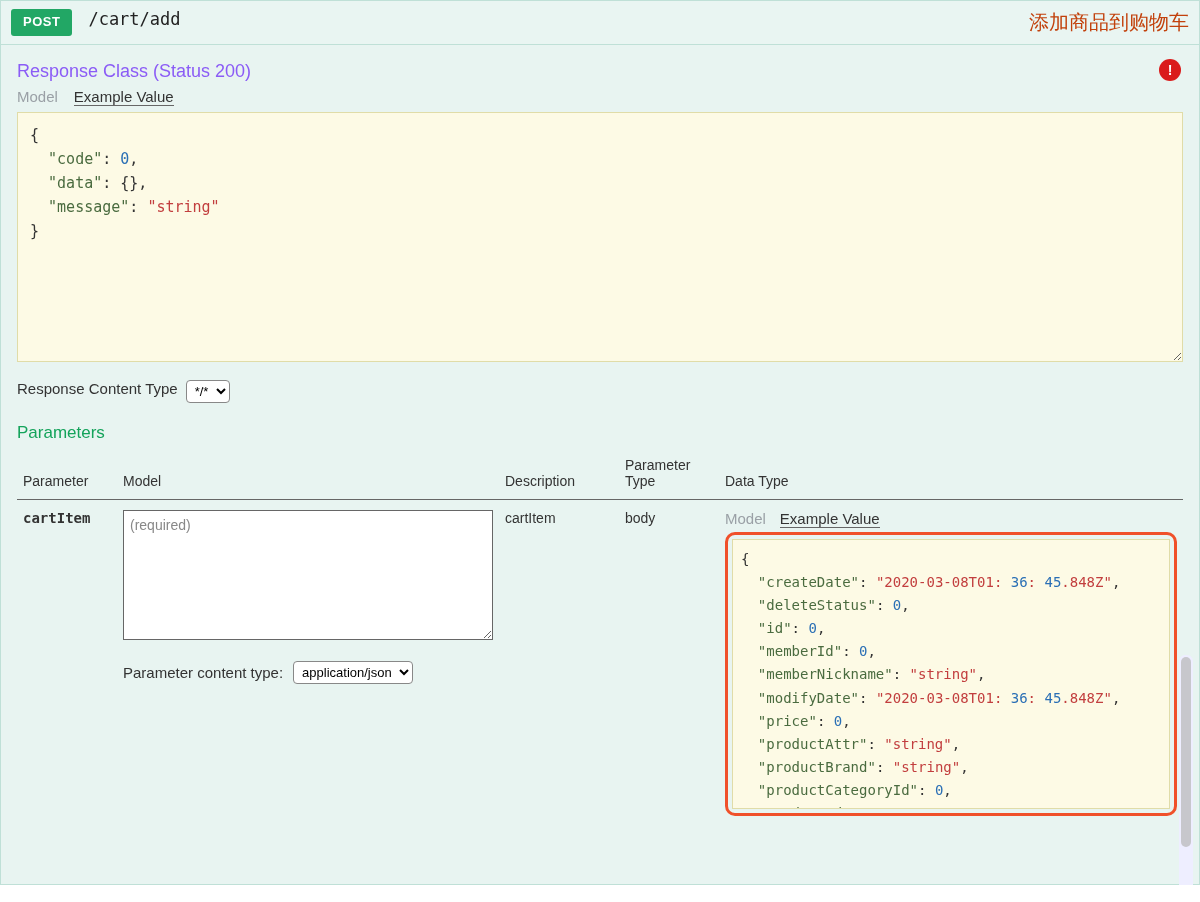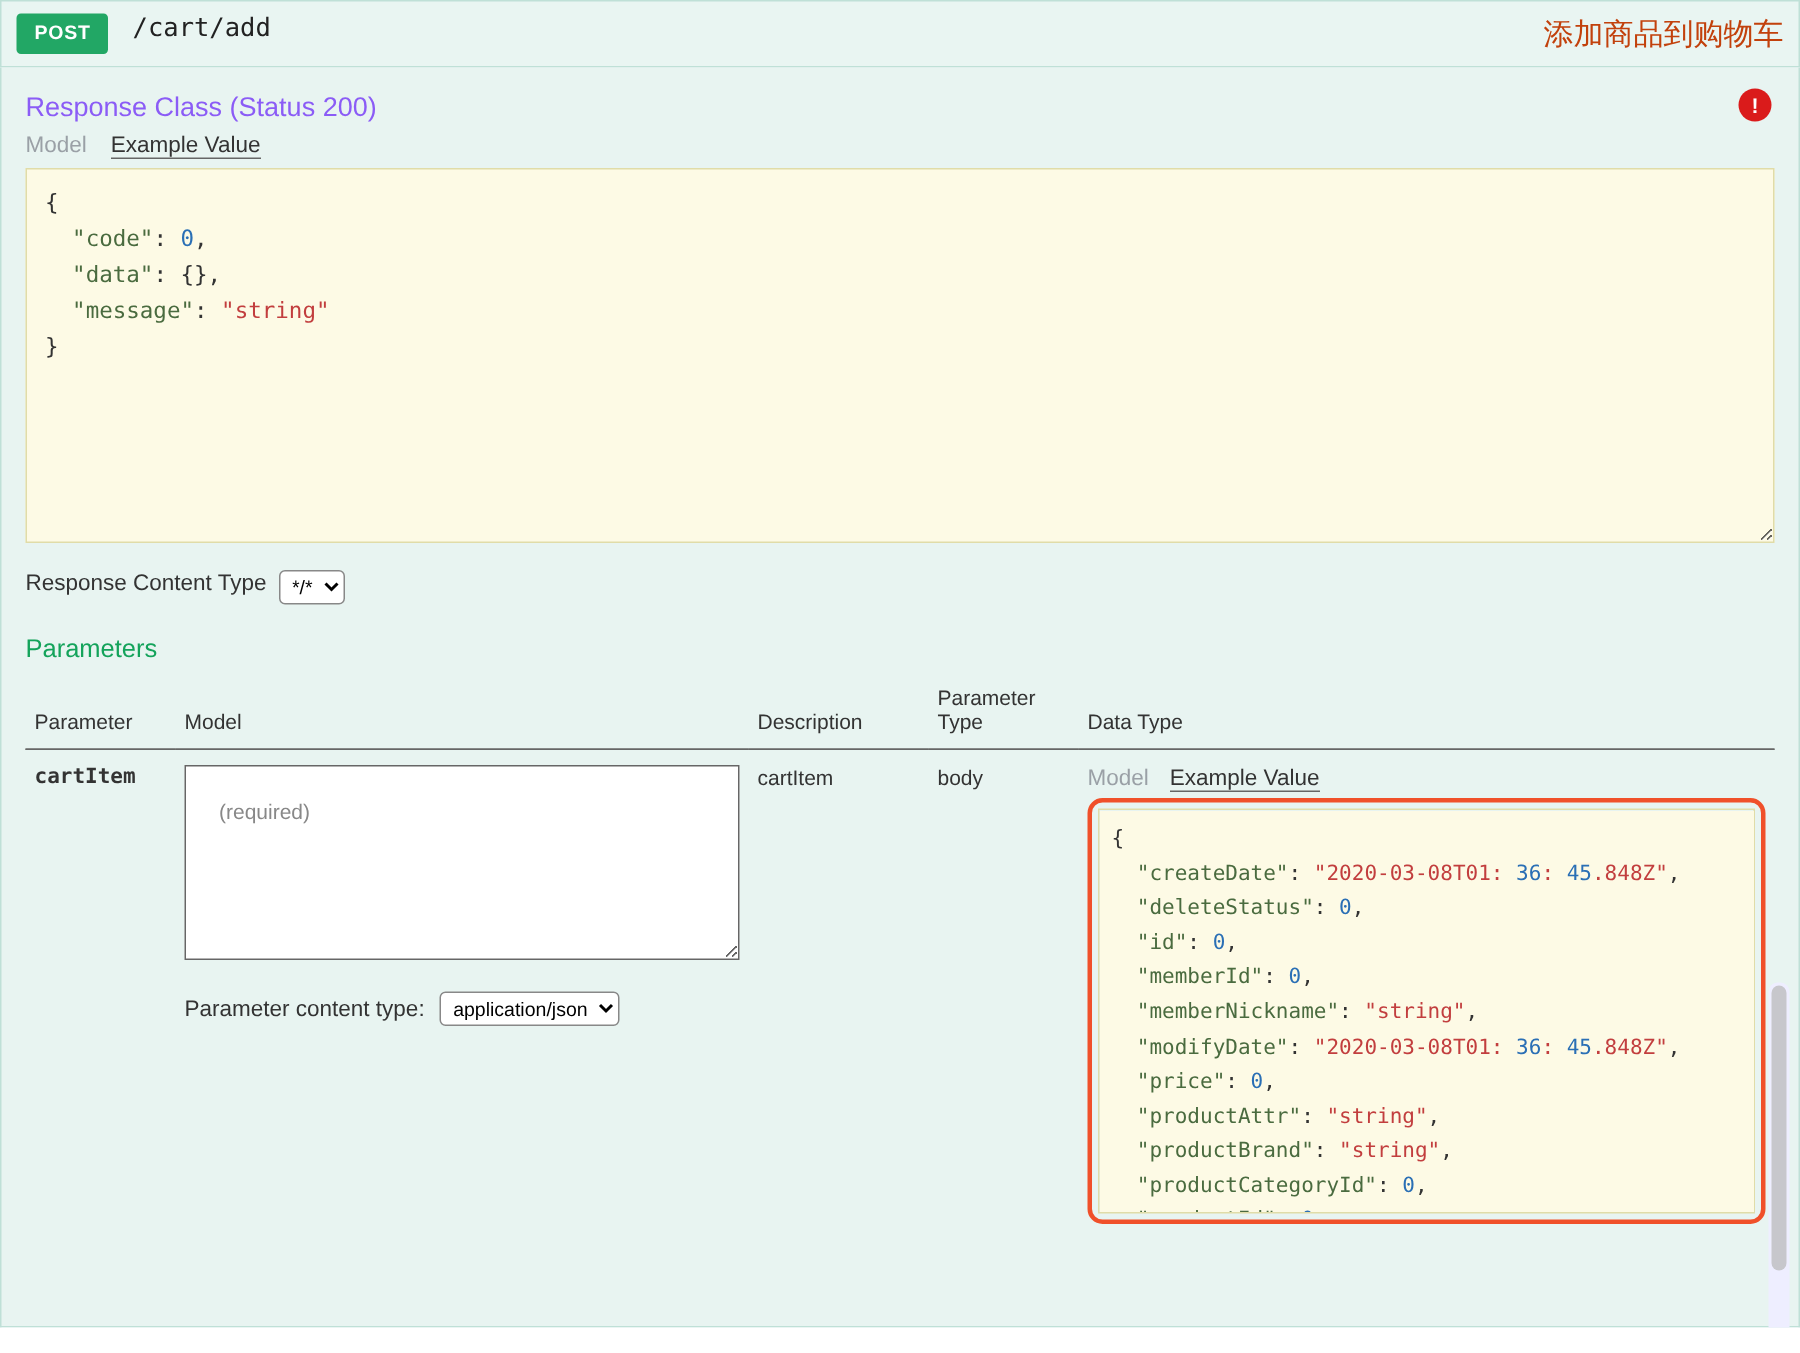--- a/index.html
+++ b/index.html
@@ -164,21 +164,21 @@
   font-size: 14px;
 }
 
 .param-textarea {
   width: 370px;
   height: 130px;
   border: 1px solid #666;
   background: #fff;
   font-family: -apple-system, Arial, sans-serif;
   font-size: 14px;
-  padding: 22px;
+  padding: 6px;
   resize: both;
   color: #333;
 }
 .param-textarea::placeholder { color: #888; }
 
 .pct-row {
   margin-top: 18px;
   font-size: 15px;
   display: flex;
   align-items: center;

